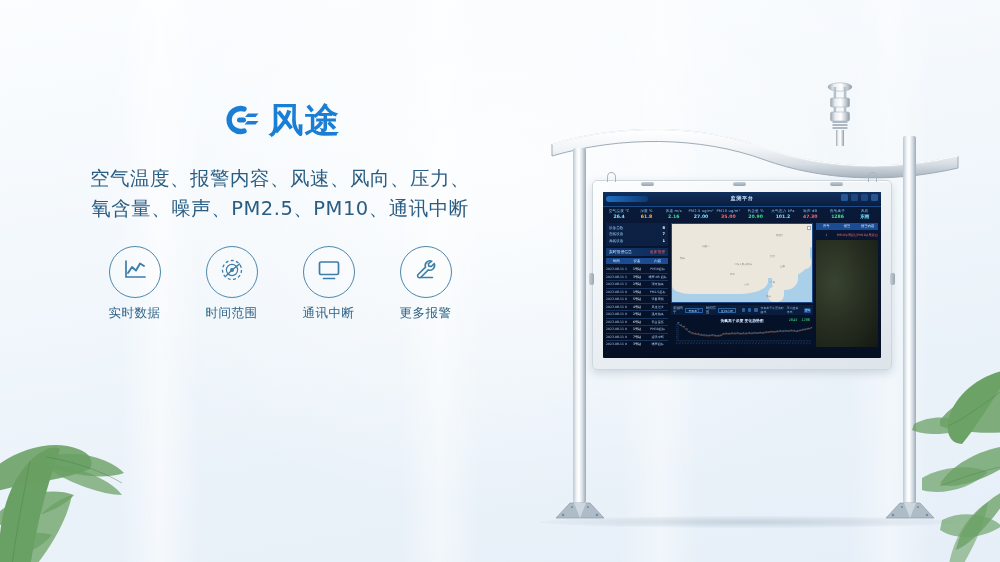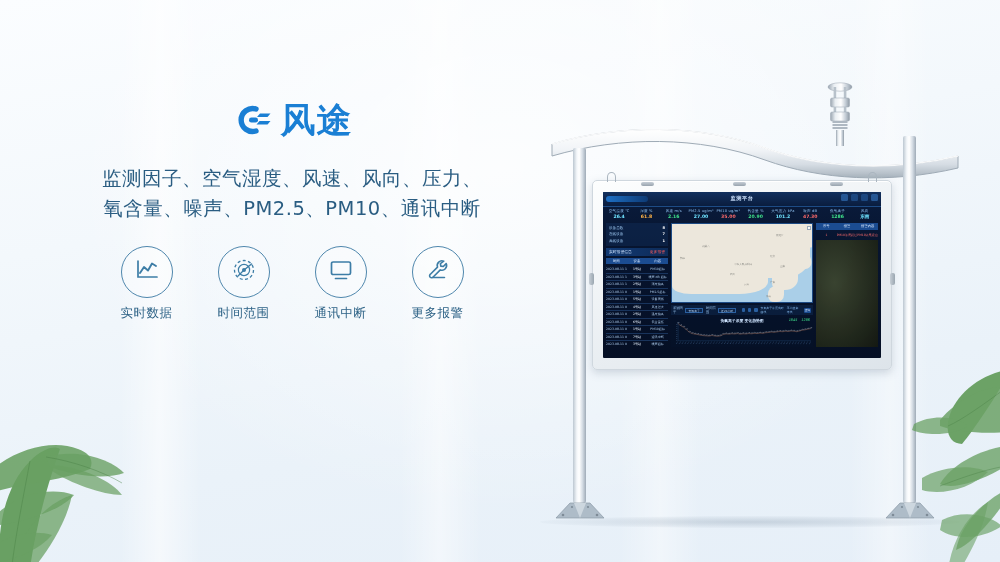--- a/index.html
+++ b/index.html
@@ -19,21 +19,21 @@
       linear-gradient(90deg,rgba(255,255,255,0) 85%,rgba(255,255,255,.40) 89%,rgba(255,255,255,0) 93%);
     pointer-events:none;
   }
   .bg-vignette{
     position:absolute; inset:0;
     background:radial-gradient(ellipse at 50% 30%,rgba(255,255,255,.75) 0%,rgba(255,255,255,0) 62%);
     pointer-events:none;
   }
 
   
-  .left-panel{ position:absolute; left:12px; top:96px; width:560px; text-align:center; }
+  .left-panel{ position:absolute; left:0; top:96px; width:560px; text-align:center; }
 
   .logo-row{ display:flex; align-items:center; justify-content:center; gap:7px; height:48px; }
   .logo-mark{ width:42px; height:40px; position:relative; }
   .logo-text{
     font-size:35px; font-weight:bold; color:#1a7fd4; letter-spacing:1px;
     font-family:"DejaVu Sans", sans-serif; line-height:1;
   }
 
   .main-title{
     margin-top:14px;
@@ -220,21 +220,21 @@
         <rect x="17" y="17.6" width="9" height="5" rx="2.4" fill="#1a7fd4"></rect>
         <path d="M28 13.5 h10.5 l-3 3.4 h-10.5 z" fill="#1a7fd4"></path>
         <path d="M27.5 21 h11 l-3 3.4 h-11 z" fill="#1a7fd4"></path>
       </svg>
     </span>
     <span class="logo-text">风途</span>
   </div>
 
 
   <div class="subtitle">
-    <div>监测因子、空气湿度、风速、风向、压力、</div>
+    <div>空气温度、报警内容、风速、风向、压力、</div>
     <div>氧含量、噪声、PM2.5、PM10、通讯中断</div>
   </div>
 
   <div class="features">
 
     <div class="feature">
       <div class="f-circle">
         <span>
           <svg width="26" height="24" viewBox="0 0 26 24">
             <path d="M4 3 V19 H23" fill="none" stroke="#3d7da6" stroke-width="1.7" stroke-linecap="round"></path>

